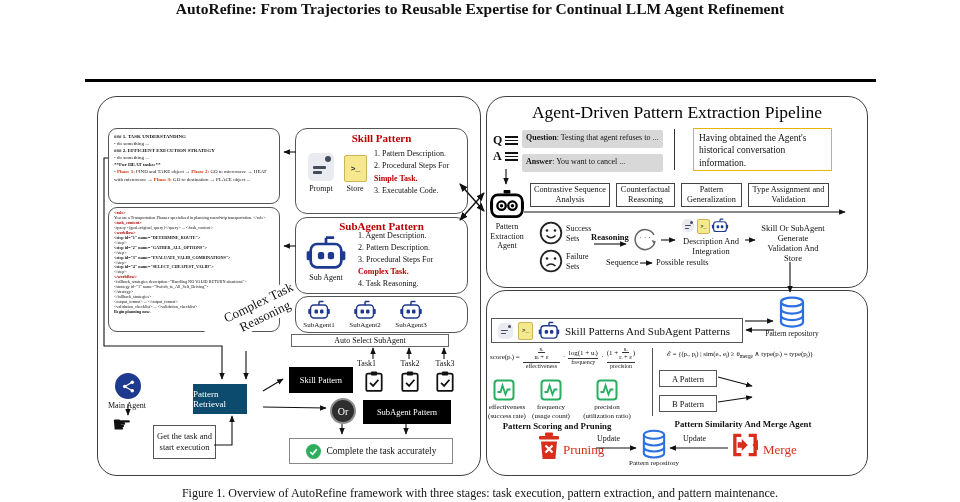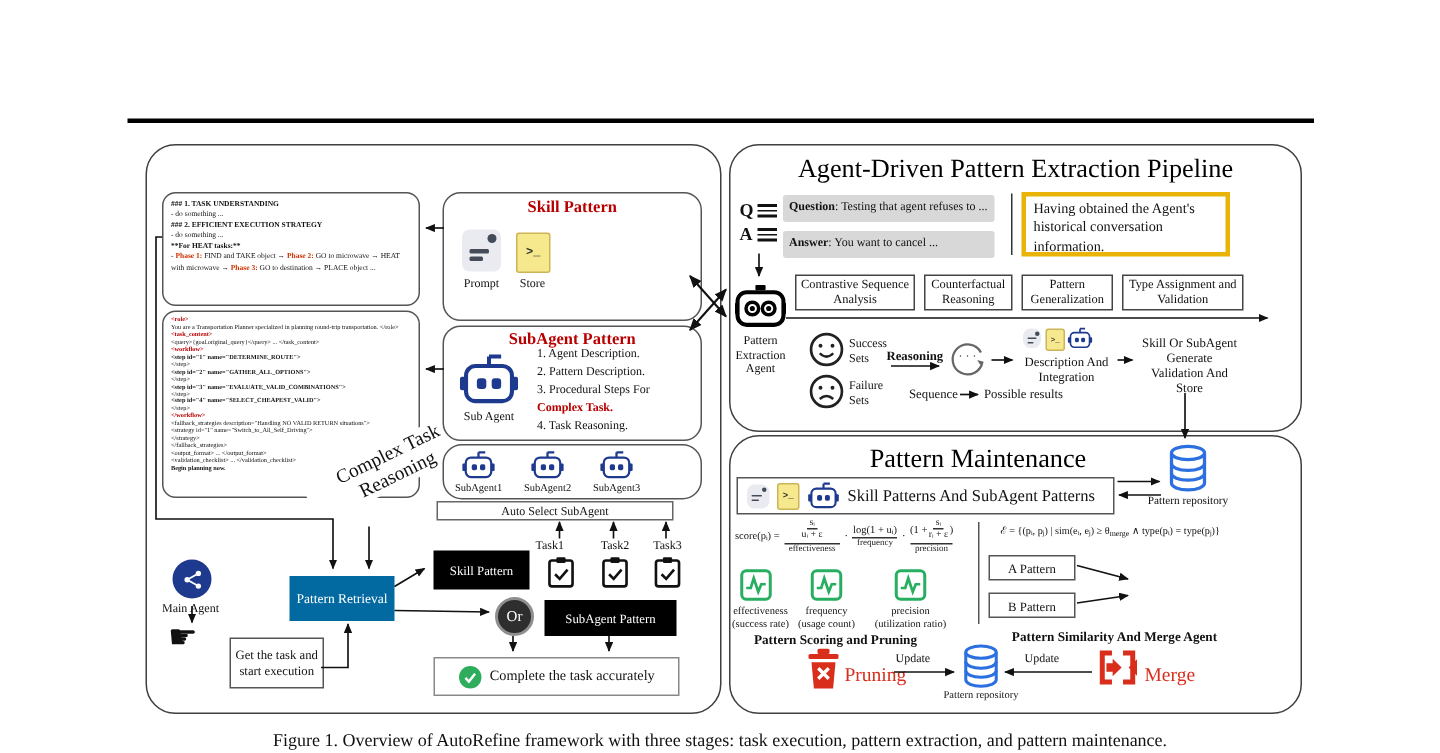--- a/index.html
+++ b/index.html
@@ -118,20 +118,21 @@
       <circle cx="4" cy="8" r="1.9" fill="#fff"></circle>
         <circle cx="12" cy="3.5" r="1.9" fill="#fff"></circle>
         <circle cx="12" cy="12.5" r="1.9" fill="#fff"></circle>
       <path d="M4 8 L12 3.5 M4 8 L12 12.5" stroke="#fff" stroke-width="1.3"></path>
     </symbol>
   </defs>
 </svg>
 
 <div id="stage">
 
+  <div class="abs" style="left:0;right:0;top:57;text-align:center;font-weight:bold;font-size:15.5px">AutoRefine: From Trajectories to Reusable Expertise for Continual LLM Agent Refinement</div>
   <div class="abs" style="left:85px;top:79px;width:791px;height:3px;background:#000"></div>
 
   <div class="panel" style="left:97px;top:96px;width:382px;height:378px">
 
     <div class="rbox tinytxt" style="left:10px;top:31px;width:172px;height:76px;padding:4px 5px">
       <span class="b" style="display:block">### 1. TASK UNDERSTANDING</span>
       <span style="display:block">- do something ...</span>
       <span class="b" style="display:block">### 2. EFFICIENT EXECUTION STRATEGY</span>
       <span style="display:block">- do something ...</span>
       <span class="b" style="display:block">**For HEAT tasks:**</span>
@@ -171,20 +172,26 @@
     <div class="rbox" style="left:197px;top:31px;width:173px;height:86px;border-radius:12px">
       <div class="redtitle" style="top:3px">Skill Pattern</div>
       <div class="picon" style="left:12px;top:24px;width:26px;height:28px">
         <i class="dot" style="top:3px;right:3px;width:6px;height:6px"></i>
         <i class="b1" style="left:5px;top:13px;width:13px;height:2.5px"></i>
         <i class="b2" style="left:5px;top:18px;width:9px;height:2.5px"></i>
       </div>
       <div class="iconlabel" style="left:2px;top:55px;width:46px">Prompt</div>
       <div class="cicon" style="left:48px;top:26px;width:21px;height:25px;font-size:8px">&gt;_</div>
       <div class="iconlabel" style="left:44px;top:55px;width:30px">Store</div>
+      <div class="lst" style="left:78px;top:19px;width:92px">
+        <div>1. Pattern Description.</div>
+        <div>2. Procedural Steps For</div>
+        <div class="red">Simple Task.</div>
+        <div>3. Executable Code.</div>
+      </div>
     </div>
 
     <div class="rbox" style="left:197px;top:120px;width:173px;height:77px;border-radius:12px">
       <div class="redtitle" style="top:2px">SubAgent Pattern</div>
       <svg class="abs" style="left:10px;top:17px;color:#1e3a8f" width="40" height="36">
           <use href="#sym-robot"></use>
         </svg>
       <div class="iconlabel" style="left:2px;top:55px;width:56px">Sub Agent</div>
       <div class="lst" style="left:62px;top:12px;width:110px;line-height:1.5">
         <div>1. Agent Description.</div>
@@ -240,21 +247,21 @@
     <div class="abs" style="left:17px;top:276px;width:26px;height:26px;border-radius:50%;background:#1e3a8f;
          display:flex;align-items:center;justify-content:center">
       <svg width="15" height="15" viewBox="0 0 16 16">
           <use href="#sym-share"></use>
         </svg>
     </div>
     <div class="iconlabel" style="left:0;top:304px;width:58px">Main Agent</div>
     <div class="abs" style="left:14px;top:317px;font-size:22px;line-height:1">☛</div>
     <div class="sq pre" style="left:55px;top:328px;width:63px;height:34px;font-size:8.5px;line-height:1.3">Get the task and
 start execution</div>
-    <div class="abs" style="left:95px;top:287px;width:70px;height:30px;background:#0369a1;color:#fff;
+    <div class="abs" style="left:95px;top:287px;width:54px;height:30px;background:#0c4a6e;color:#fff;
          display:flex;align-items:center;justify-content:center;font-size:9px">Pattern Retrieval</div>
   </div>
 
   <div class="panel" style="left:486px;top:96px;width:380px;height:190px">
     <div class="ptitle" style="top:5px;font-size:17.5px">Agent-Driven Pattern Extraction Pipeline</div>
 
     <div class="abs" style="left:6px;top:36px">
       <div class="qarow">
         <span class="qaletter">Q</span>
         <span>
@@ -273,21 +280,21 @@
       </div>
     </div>
 
     <div class="bubble" style="left:35px;top:33px;width:141px;height:18px">
       <span class="b">Question</span><span>: Testing that agent refuses to ...</span>
     </div>
     <div class="bubble" style="left:35px;top:57px;width:141px;height:18px">
       <span class="b">Answer</span><span>: You want to cancel ...</span>
     </div>
     <div class="abs" style="left:187px;top:32px;width:1px;height:41px;background:#333"></div>
-    <div class="abs" style="left:194px;top:31px;width:139px;height:43px;border:3px solid #eab308;
+    <div class="abs" style="left:206px;top:31px;width:139px;height:43px;border:1px solid #eab308;
          box-sizing:border-box;padding:3px 5px;font-size:9.5px;line-height:1.3">Having obtained the Agent's historical conversation information.</div>
 
     <svg class="abs" style="left:3px;top:93px" width="34" height="30" viewBox="0 0 50 44">
         <use href="#sym-robot-black"></use>
       </svg>
     <div class="abs" style="left:0;top:125px;width:40px;text-align:center;font-size:8px;line-height:1.2">Pattern Extraction Agent</div>
 
     <div class="sq" style="left:43px;top:86px;width:80px;height:24px;font-size:8.3px;line-height:1.25;border-color:#444">Contrastive Sequence Analysis</div>
     <div class="sq" style="left:129px;top:86px;width:59px;height:24px;font-size:8.3px;line-height:1.25;border-color:#444">Counterfactual Reasoning</div>
     <div class="sq" style="left:194px;top:86px;width:61px;height:24px;font-size:8.3px;line-height:1.25;border-color:#444">Pattern Generalization</div>
@@ -326,21 +333,20 @@
     <div class="abs pre" style="left:270px;top:126px;width:72px;text-align:center;font-size:8.5px;line-height:1.18">Skill Or SubAgent
 Generate
 Validation And
 Store</div>
 
     <div class="abs" style="left:119px;top:160px;font-size:8.5px">Sequence</div>
     <div class="abs" style="left:169px;top:160px;font-size:8.5px">Possible results</div>
   </div>
 
   <div class="panel" style="left:486px;top:290px;width:380px;height:184px">
-    <div class="ptitle" style="top:4px;width:330px;font-size:17.5px">Pattern Maintenance</div>
 
     <svg class="abs" style="left:292px;top:5px;color:#2b6fe0" width="26" height="32">
         <use href="#sym-db"></use>
       </svg>
     <div class="abs" style="left:270px;top:38px;width:70px;text-align:center;font-size:7.5px">Pattern repository</div>
 
     <div class="abs" style="left:4px;top:27px;width:252px;height:25px;border:1px solid #555;box-sizing:border-box;
          display:flex;align-items:center;gap:5px;padding-left:6px">
       <span class="picon" style="position:relative;width:15px;height:16px;display:inline-block">
         <i class="dot" style="top:2px;right:2px;width:3.5px;height:3.5px"></i>

